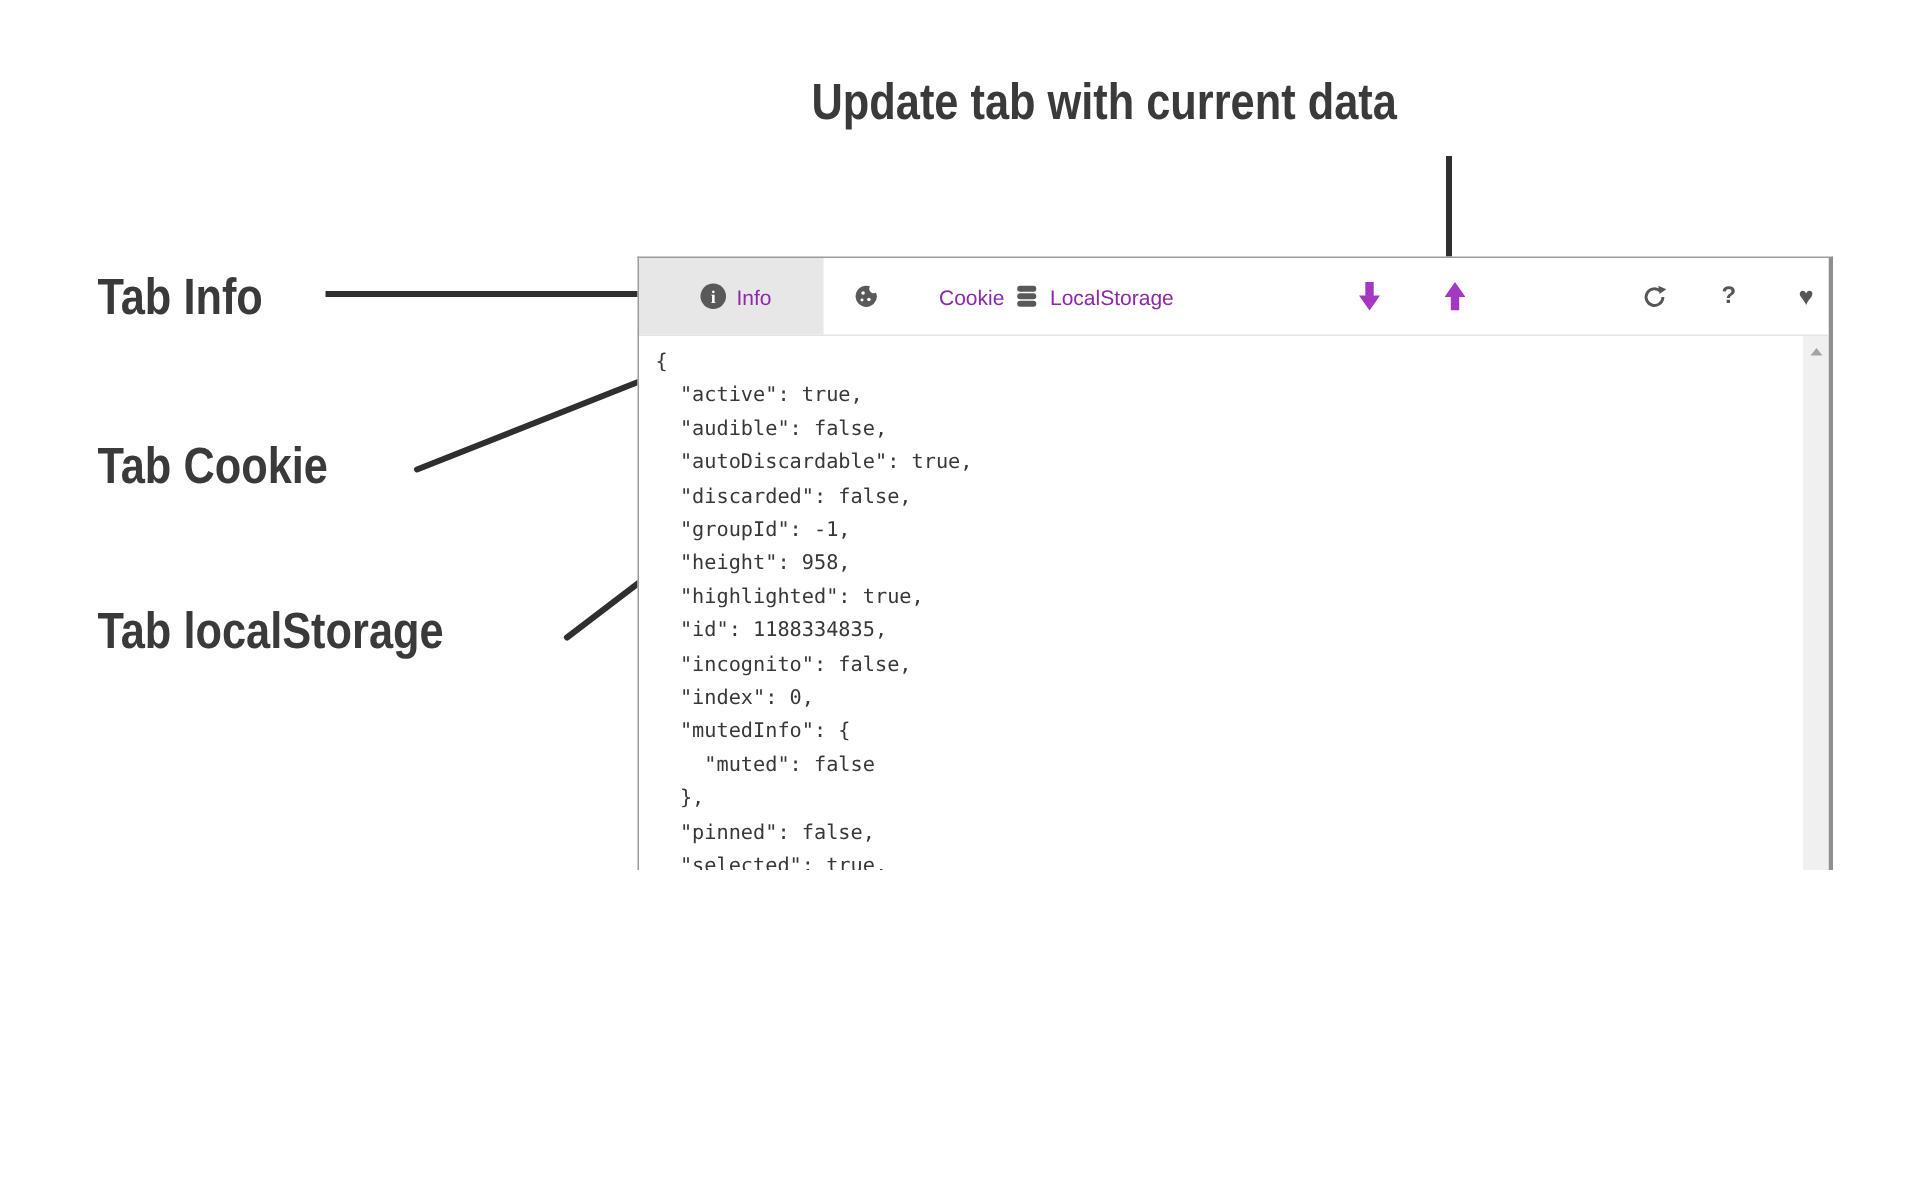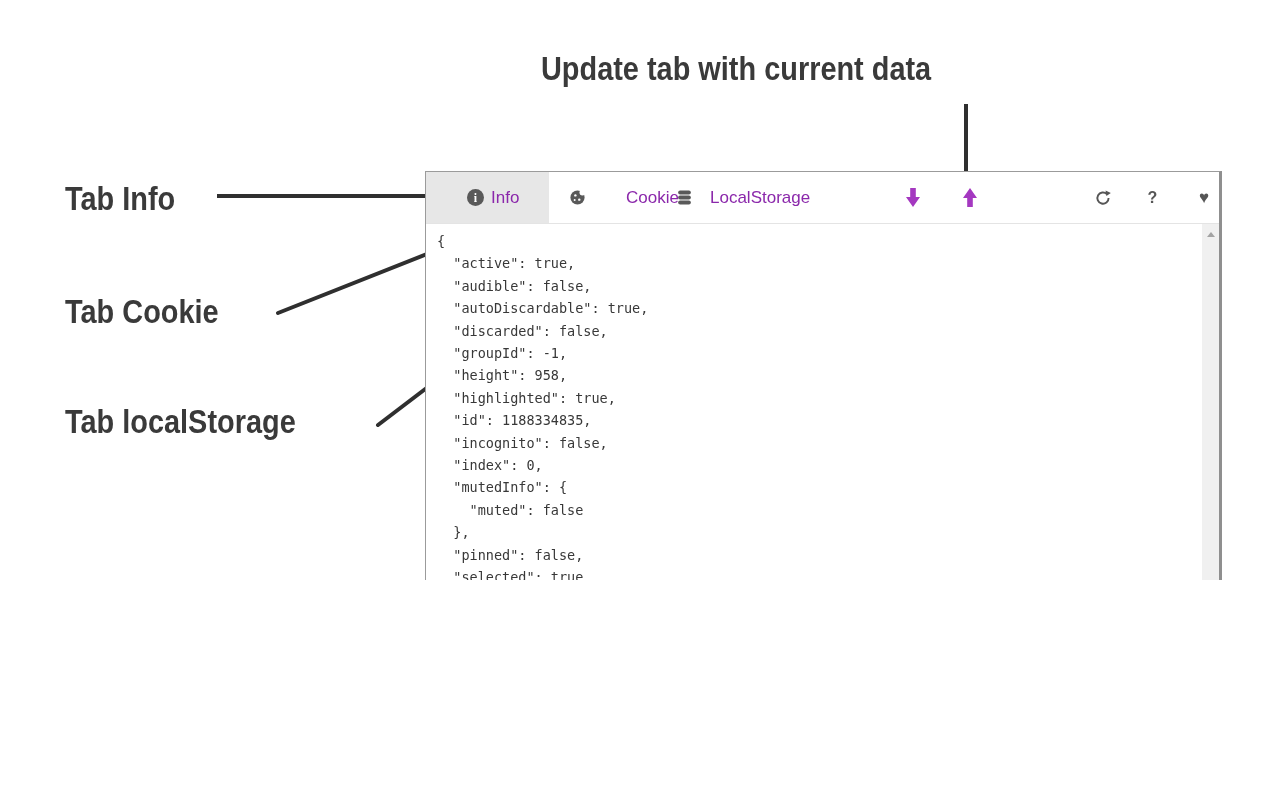--- a/index.html
+++ b/index.html
@@ -12,21 +12,21 @@
        white-space:nowrap;transform:scaleX(0.85);transform-origin:0 50%;}
 
   
   .panel{position:absolute;left:425px;top:171px;width:797px;height:581px;box-sizing:border-box;
          background:#fff;border:1px solid #9b9b9b;border-right:3px solid #8f8f8f;
          border-bottom:3px solid #8f8f8f;}
   .tabbar{position:absolute;left:0;top:0;right:0;height:51px;background:#fff;
           border-bottom:1px solid #e4e4e4;}
   .tab{position:absolute;top:0;height:51px;display:flex;align-items:center;cursor:pointer;}
   .tab.selected{background:#e7e7e7;}
-  .tab-label{font-size:17px;color:#8b28ab;margin-left:7px;}
+  .tab-label{font-size:14px;color:#8b28ab;margin-left:7px;}
   .icon-info{display:inline-flex;align-items:center;justify-content:center;width:17px;height:17px;
              border-radius:50%;background:#595959;color:#fff;
              font:700 12px/1 "Liberation Serif",serif;}
   .tb-icon{position:absolute;top:0;height:51px;display:flex;align-items:center;
            justify-content:center;cursor:pointer;}
   .glyph-gray{color:#565656;font-size:16px;font-weight:700;}
   .heart{font-size:17px;}
 
   
   .json-pre{position:absolute;left:11px;top:58px;margin:0;
@@ -74,21 +74,21 @@
         <svg width="17" height="17" viewBox="0 0 24 24">
           <circle cx="12" cy="12" r="10" fill="#595959"></circle>
           <circle cx="19" cy="5" r="4.2" fill="#ffffff"></circle>
           <circle cx="9" cy="9" r="1.7" fill="#ffffff"></circle>
           <circle cx="14.5" cy="15" r="1.7" fill="#ffffff"></circle>
           <circle cx="8" cy="15.5" r="1.4" fill="#ffffff"></circle>
         </svg>
         <span class="tab-label">Cookie</span>
       </div>
 
-      <div class="tab" style="left:250px;gap:10px;">
+      <div class="tab" style="left:250px;">
         <svg width="17" height="17" viewBox="0 0 24 24" fill="#595959">
           <rect x="3" y="2.2" width="18" height="5.6" rx="2.8"></rect>
           <rect x="3" y="9.2" width="18" height="5.6" rx="2.8"></rect>
           <rect x="3" y="16.2" width="18" height="5.6" rx="2.8"></rect>
         </svg>
         <span class="tab-label">LocalStorage</span>
       </div>
 
       <div class="tb-icon" style="left:478px;width:17px;">
         <svg width="14" height="19" viewBox="0 0 14 19">

